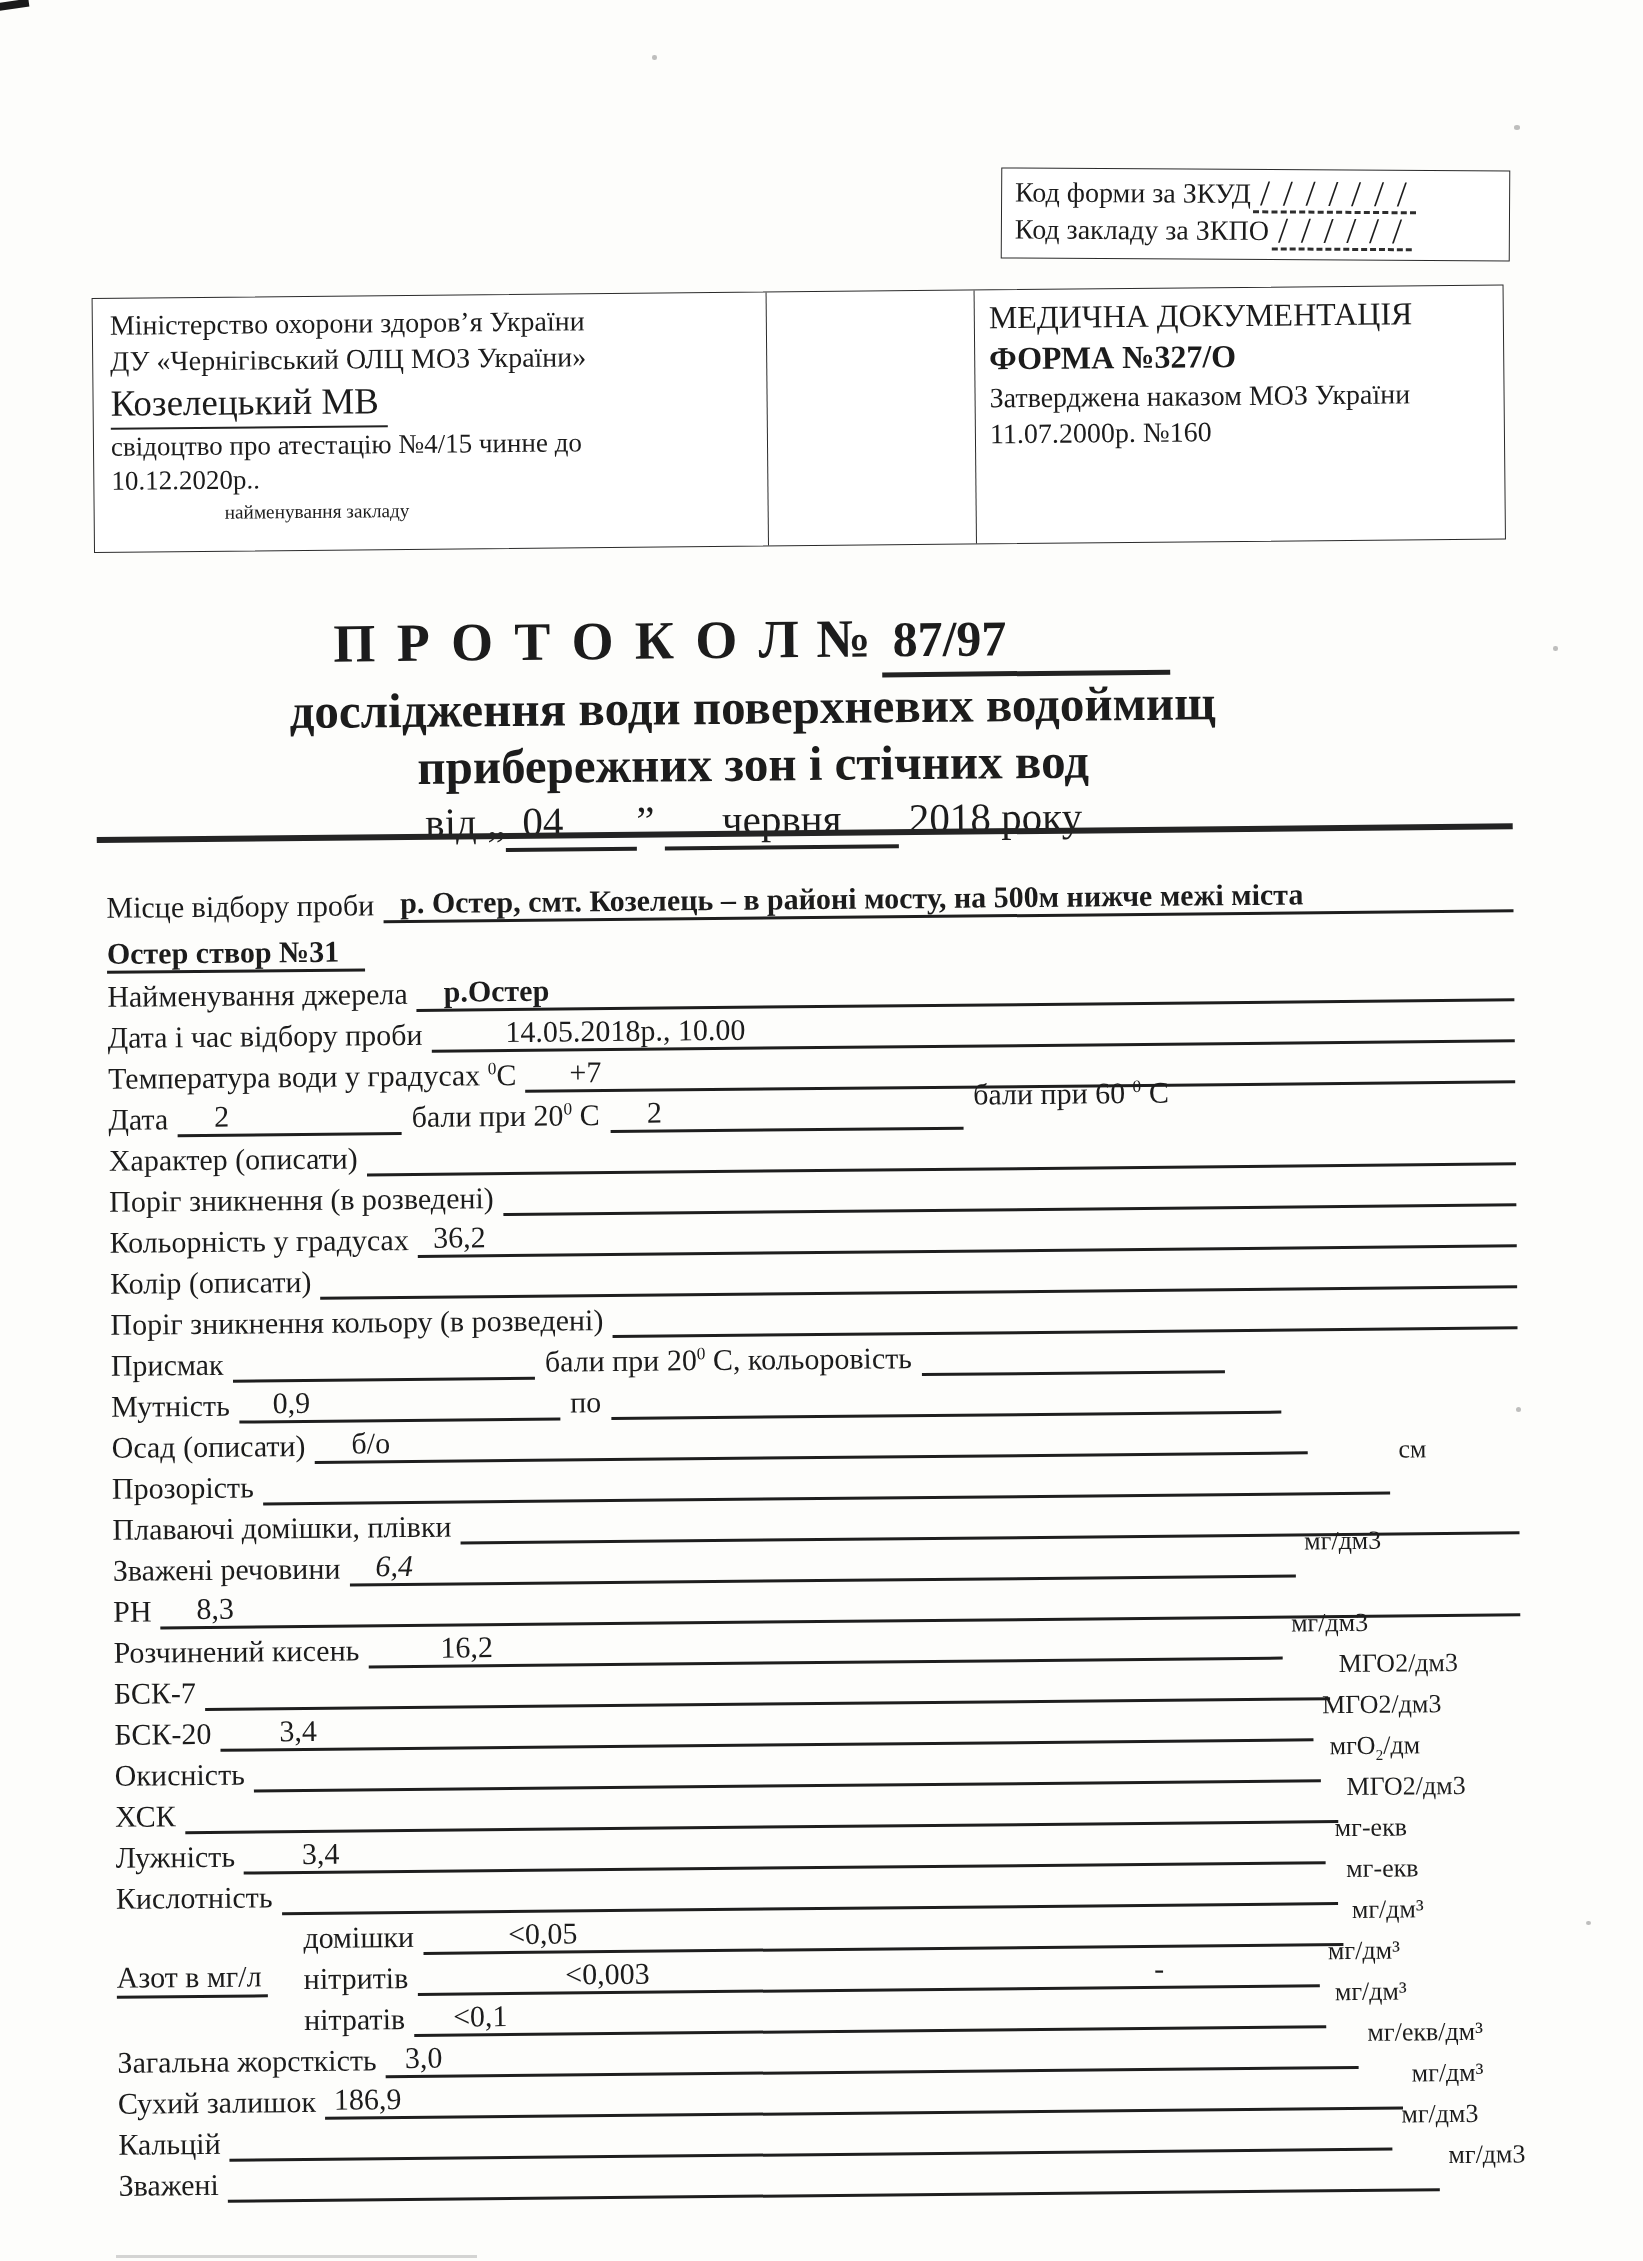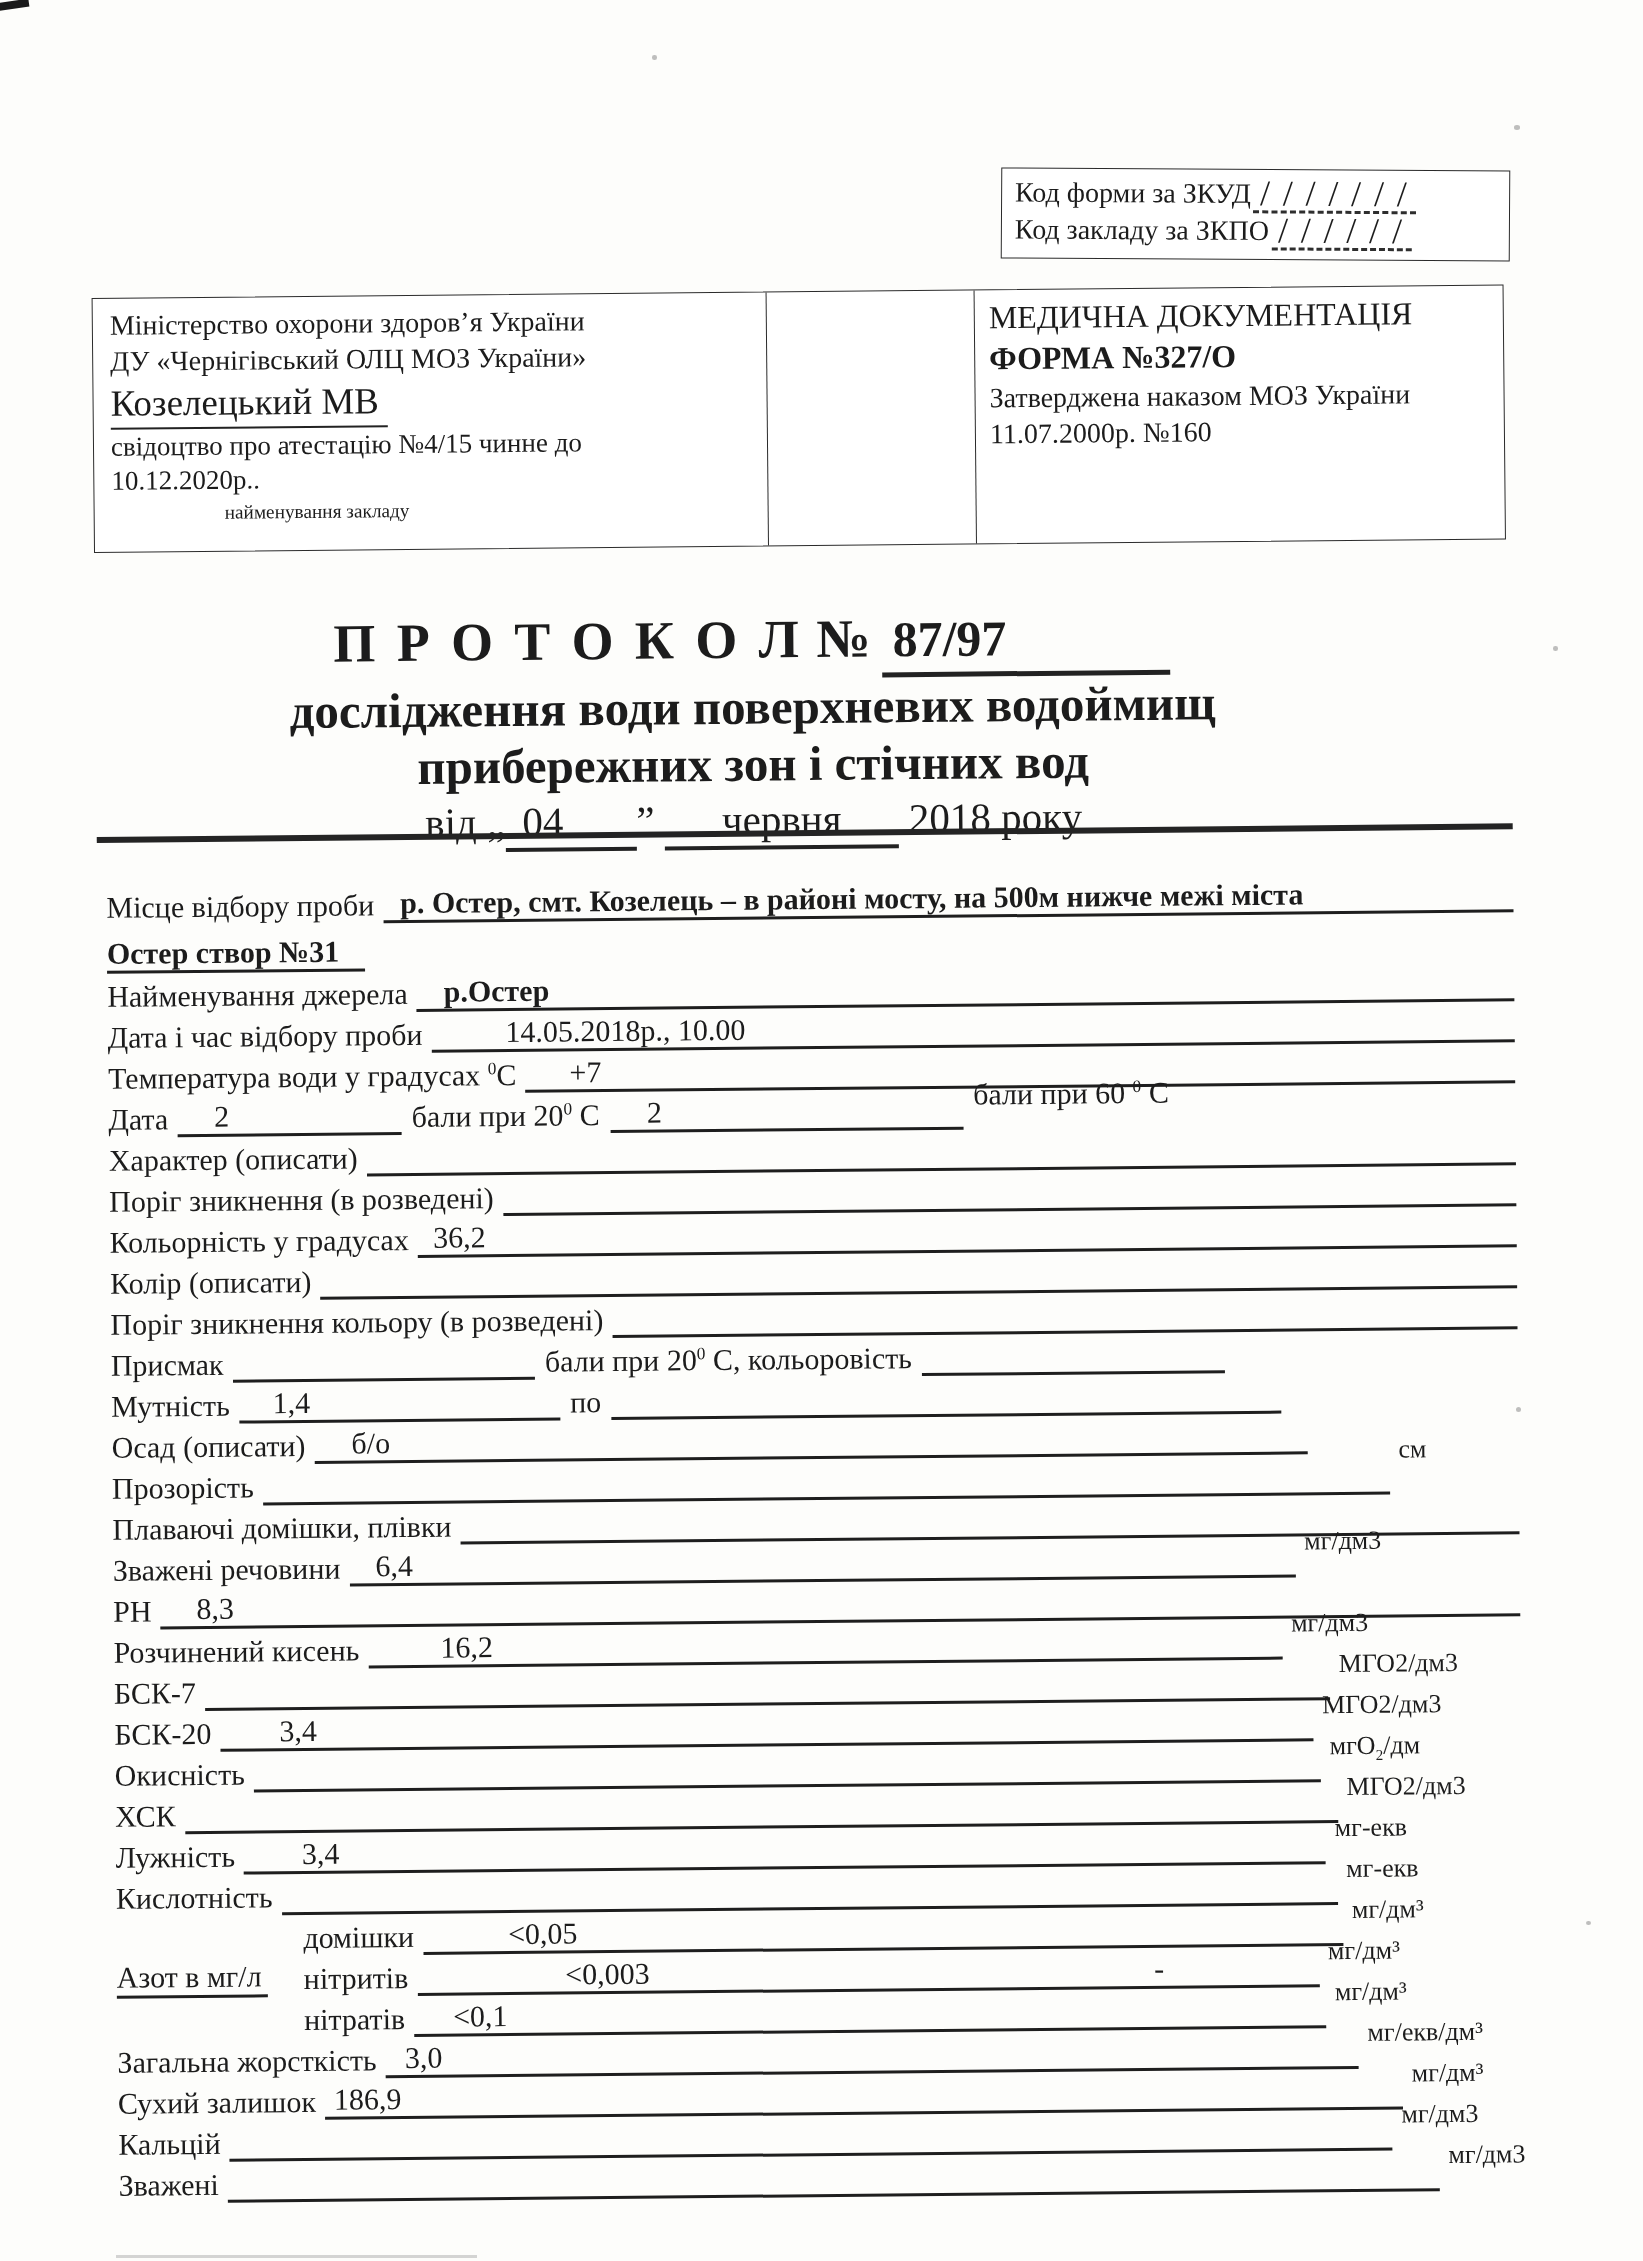--- a/index.html
+++ b/index.html
@@ -215,21 +215,21 @@
       <div class="row">
         <span class="lbl">Присмак</span>
         <span class="ul" style="width:302px;"></span>
         <span class="mid"><span>бали при 20</span><sup class="s0">0</sup><span> С, кольоровість</span></span>
         <span class="ul" style="width:303px;"></span>
       </div>
 
       <div class="row">
         <span class="lbl">Мутність</span>
         <span class="ul" style="width:321px;">
-            <span class="val" style="padding-left:34px;">1,4</span>
+            <span class="val" style="padding-left:34px;">0,9</span>
           </span>
         <span class="mid">по</span>
         <span class="ul" style="width:670px;"></span>
       </div>
 
       <div class="row">
         <span class="lbl">Осад (описати)</span>
         <span class="ul" style="width:993px;">
             <span class="val" style="padding-left:37px;">б/о</span>
           </span>
@@ -242,21 +242,21 @@
       </div>
 
       <div class="row">
         <span class="lbl">Плаваючі домішки, плівки</span>
         <span class="ul grow"></span>
       </div>
 
       <div class="row">
         <span class="lbl">Зважені речовини</span>
         <span class="ul" style="width:946px;">
-            <span class="val" style="padding-left:26px;">6,4</span>
+            <span class="val" style="padding-left:26px;font-style:italic;">6,4</span>
           </span>
         <span class="unit">мг/дм3</span>
       </div>
 
       <div class="row">
         <span class="lbl">РН</span>
         <span class="ul grow">
             <span class="val" style="padding-left:36px;">8,3</span>
           </span>
       </div>

